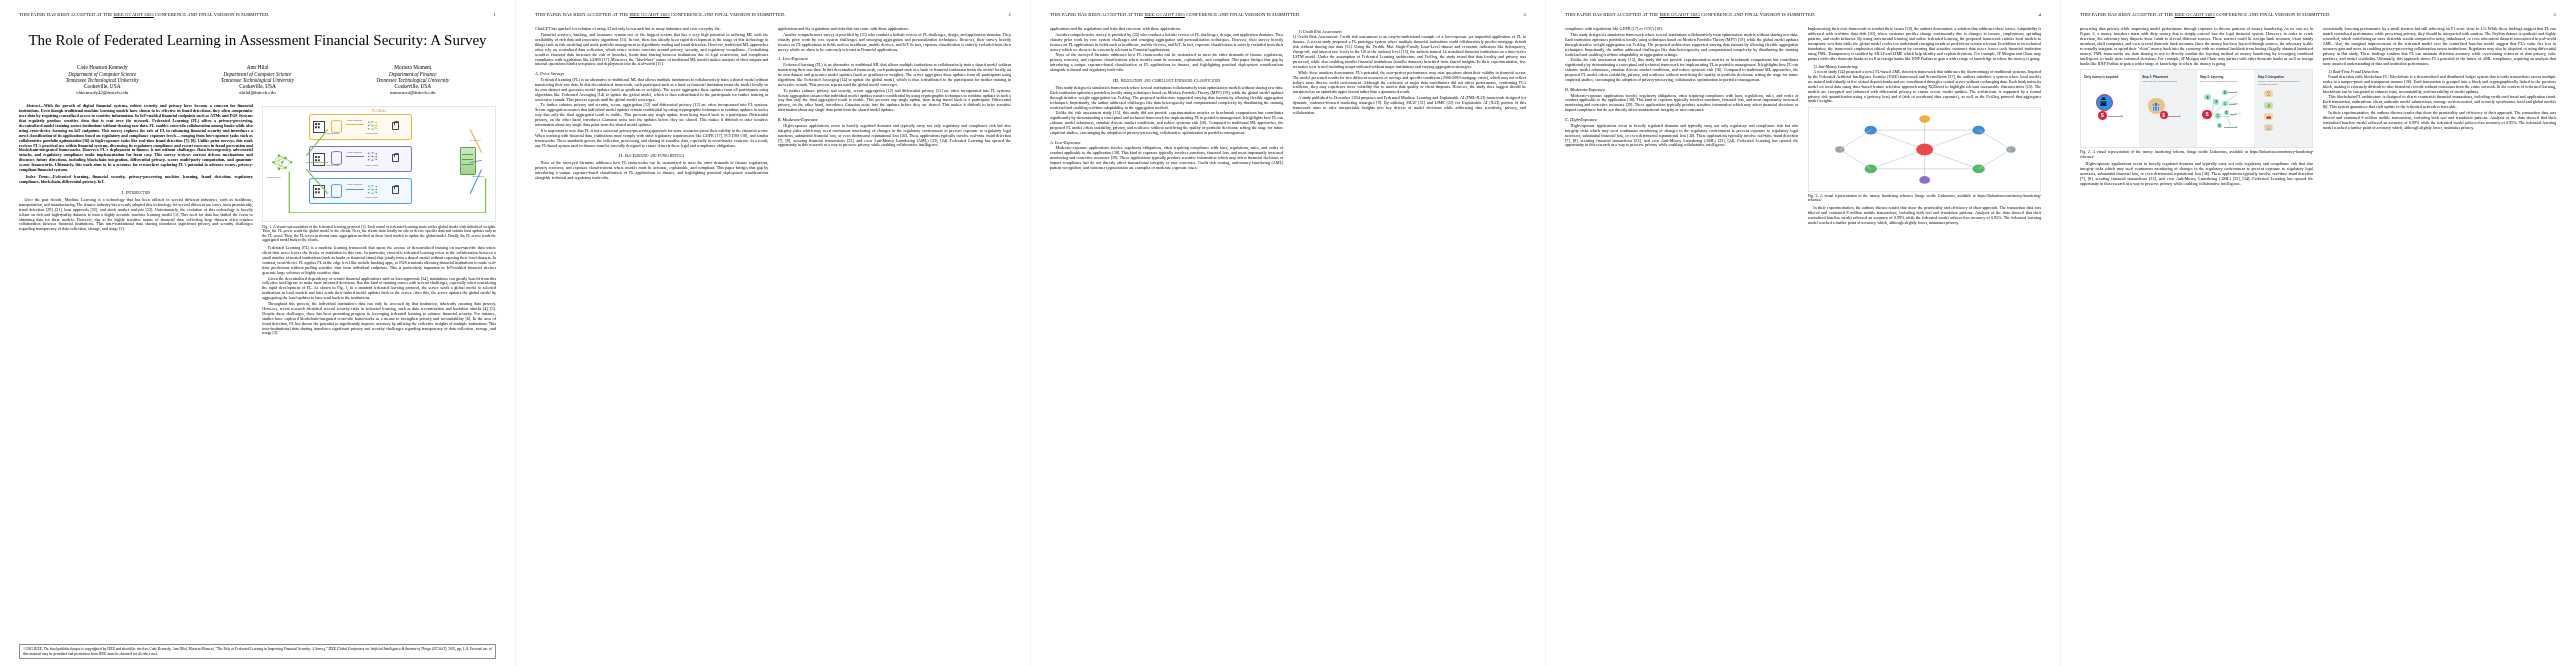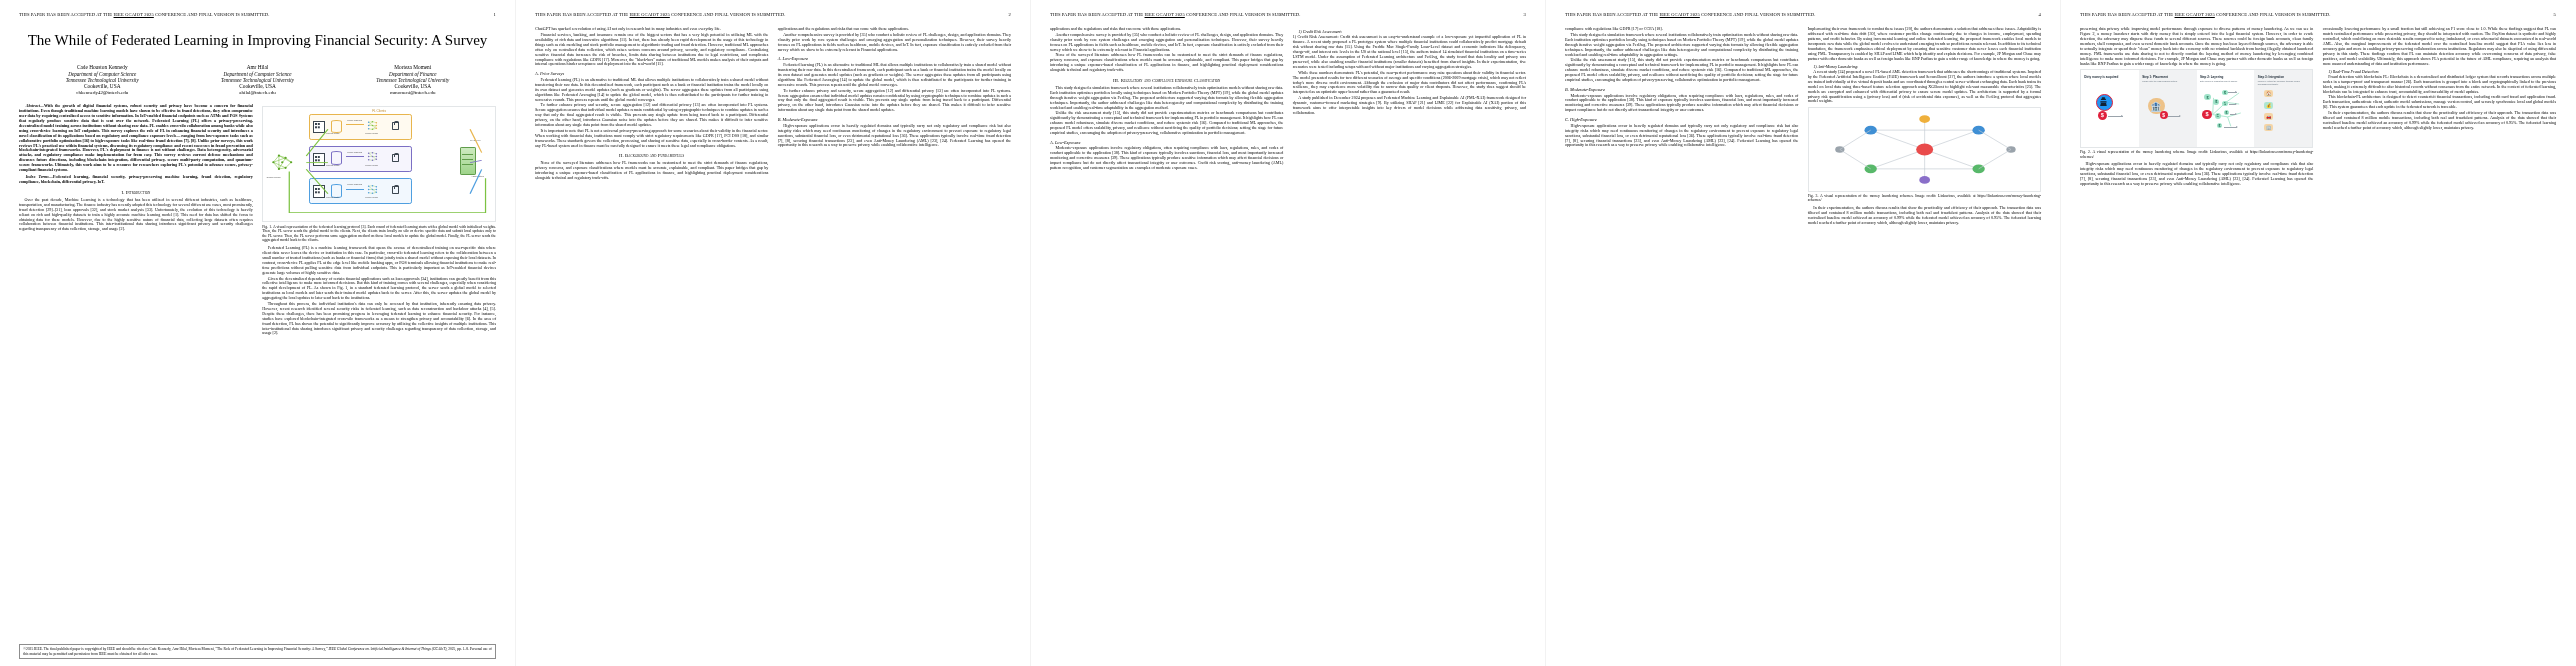--- a/index.html
+++ b/index.html
@@ -74,21 +74,21 @@
 <body>
 
 <div class="sheet-row">
 
   <div class="page">
     <div class="runhead">
       <div class="rh-txt"><span>THIS PAPER HAS BEEN ACCEPTED AT THE </span><span class="ul">IEEE GCAIoT 2025</span><span> CONFERENCE AND FINAL VERSION IS SUBMITTED.</span></div>
       <div class="rh-pg">1</div>
     </div>
 
-    <div class="title">The While of Federated Learning in Improving Financial Security: A Survey</div>
+    <div class="title">The Role of Federated Learning in Assessment Financial Security: A Survey</div>
 
     <div class="authors">
       <div class="author">
         <div class="au-name">Cade Houston Kennedy</div>
         <div class="au-aff">Department of Computer Science</div>
         <div class="au-aff">Tennessee Technological University</div>
         <div class="au-name">Cookeville, USA</div>
         <div class="au-mail">chkennedy42@tntech.edu</div>
       </div>
       <div class="author">

